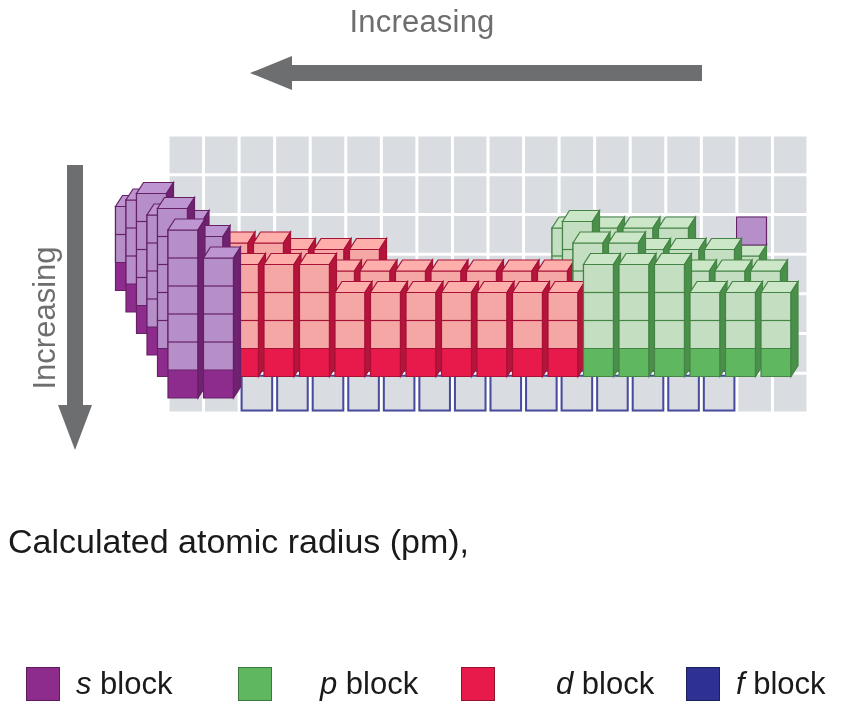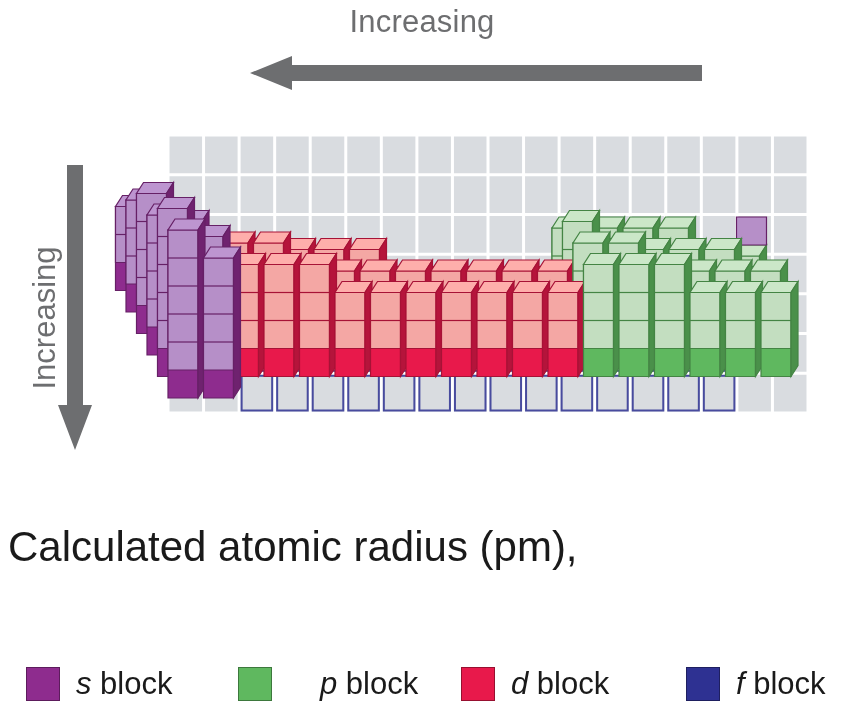--- a/index.html
+++ b/index.html
@@ -21,21 +21,21 @@
   }
   #left-arrow{ position:absolute; left:58px; top:165px; width:34px; height:285px; }
 
   
   #chart{ position:absolute; left:0; top:80px; width:844px; height:420px; }
   #chart svg{ display:block; }
 
   
   #caption{
     position:absolute; left:8px; top:520px; width:700px;
-    font-size:42px; line-height:1.29; color:#1A1A1A;
+    font-size:34px; line-height:1.29; color:#1A1A1A;
     font-family:"Liberation Sans",sans-serif;
   }
   #caption .it{ font-style:italic; }
 
   
   #legend{
     position:absolute; left:0; top:662px; width:844px; height:48px;text-align:center;
   }
   .legend-item{ position:absolute; top:0; height:44px; display:flex; align-items:center; }
   .legend-swatch{
@@ -628,21 +628,21 @@
 
 <div id="legend">
     <div class="legend-item" style="left: 26px;">
       <div class="legend-swatch" style="background: rgb(142, 44, 142);"></div>
       <div class="legend-text"><span class="it">s</span><span> block</span></div>
     </div>
     <div class="legend-item" style="left: 238px; gap: 32px;">
       <div class="legend-swatch" style="background: rgb(95, 184, 95);"></div>
       <div class="legend-text"><span class="it">p</span><span> block</span></div>
     </div>
-    <div class="legend-item" style="left: 461px;">
+    <div class="legend-item" style="left: 461px; gap: 45px;">
       <div class="legend-swatch" style="background: rgb(232, 25, 75);"></div>
       <div class="legend-text"><span class="it">d</span><span> block</span></div>
     </div>
     <div class="legend-item" style="left: 686px;">
       <div class="legend-swatch" style="background: rgb(46, 49, 146);"></div>
       <div class="legend-text"><span class="it">f</span><span> block</span></div>
     </div>
   </div>
 
 </body></html>

